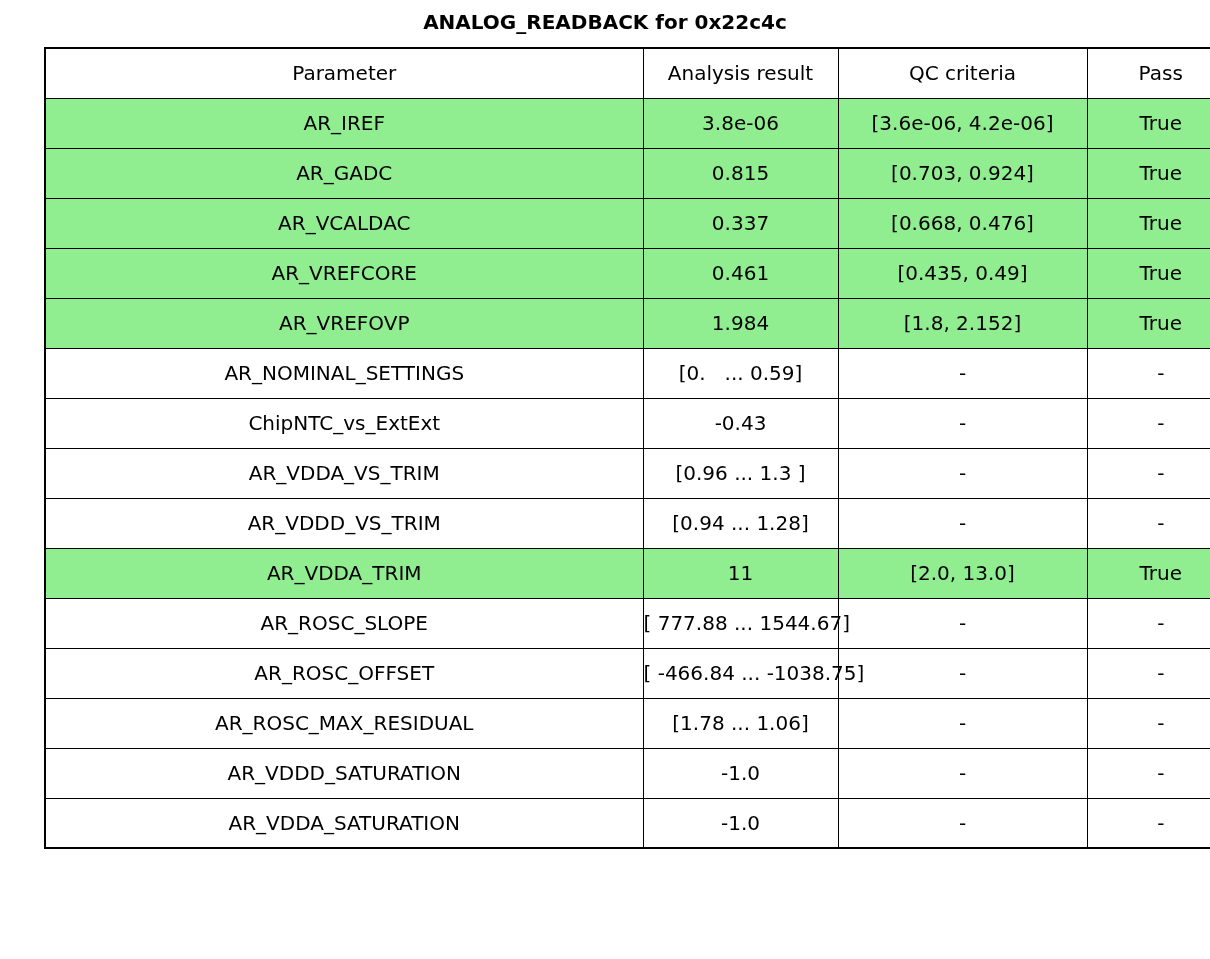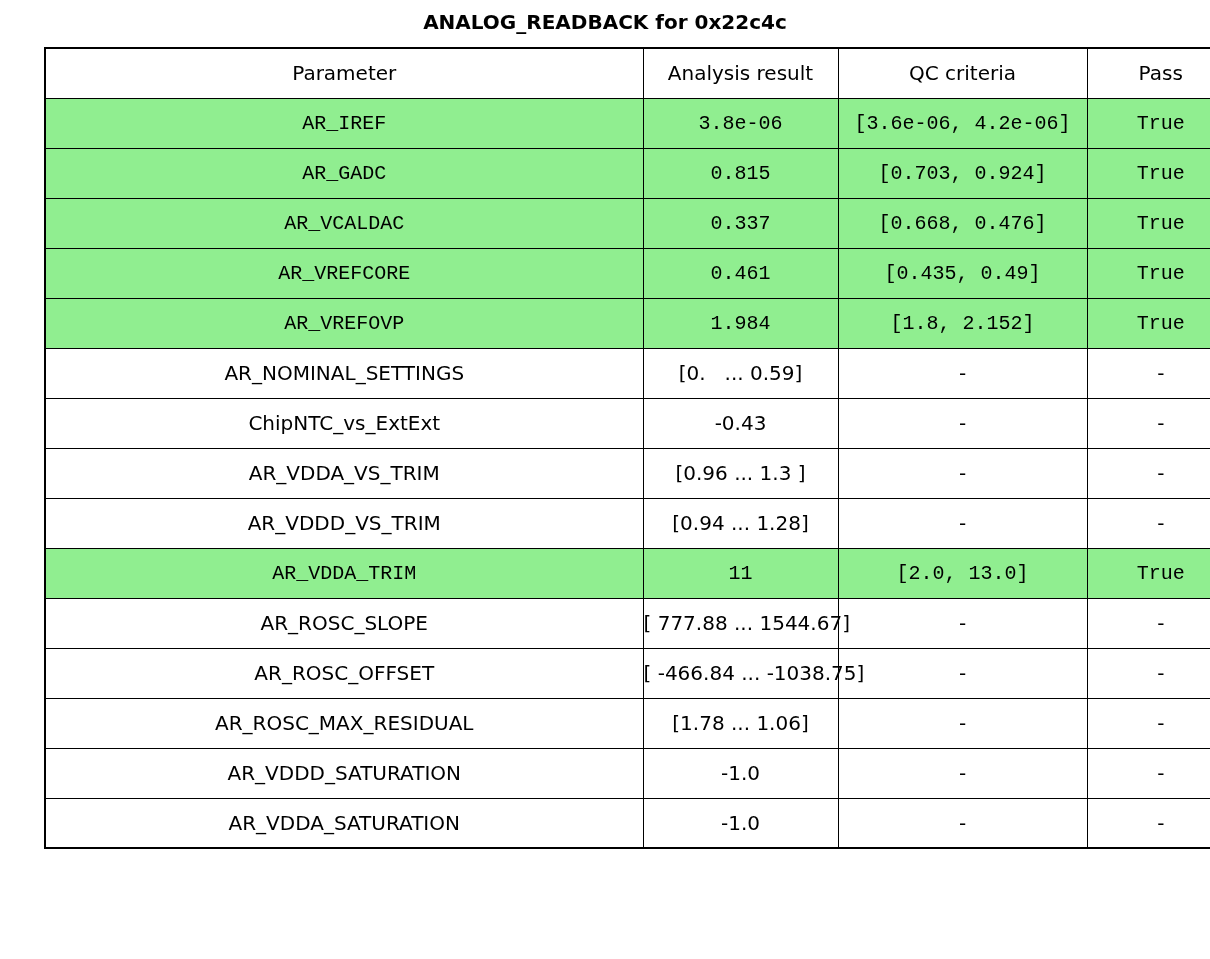--- a/index.html
+++ b/index.html
@@ -54,21 +54,20 @@
     text-align: center;
     vertical-align: middle;
     font-size: 20px;
     font-weight: normal;
     white-space: pre;     
     overflow: visible;    
     background: #ffffff;
   }
   table.qc-table tr.pass td {
     background: var(--hl, #90EE90);
-    font-family: Liberation Mono, monospace;
   }
 </style>
 </head>
 <body>
 
 <div class="figure">
 
   <div class="fig-title">ANALOG_READBACK for 0x22c4c</div>
 
   <table class="qc-table">

